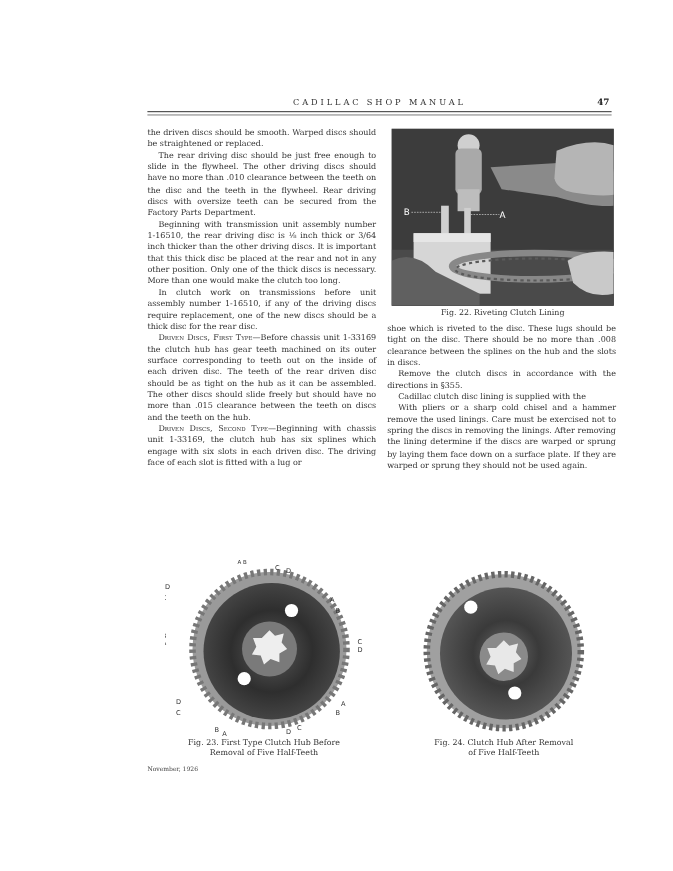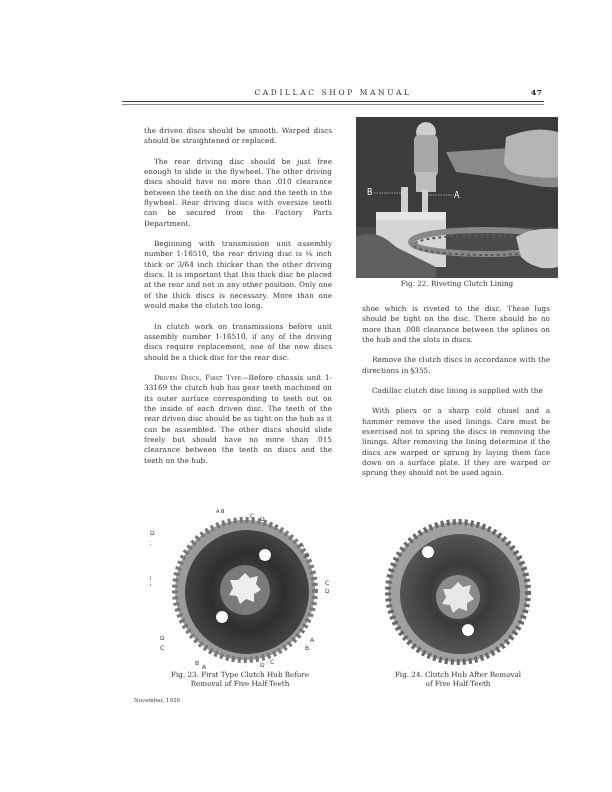--- a/index.html
+++ b/index.html
@@ -1,36 +1,36 @@
 <!DOCTYPE html>
 <html><head>
 <meta charset="utf-8">
 <style>
   html, body { margin: 0; padding: 0; }
   body {
     width: 612px; height: 792px; background: #ffffff; position: relative; overflow: hidden;
     font-family: "DejaVu Serif", "Liberation Serif", serif; color: #2a2a2a;
   }
   .header {
-    position: absolute; left: 122px; top: 88px; width: 422px; height: 20px;
+    position: absolute; left: 134px; top: 88px; width: 422px; height: 20px;
   }
   .header-title {
     position: absolute; left: 0; right: 0; top: 0; text-align: center;
     font-size: 7.5px; letter-spacing: 2.6px; color: #333;
   }
   .page-number {
     position: absolute; right: 2px; top: -1px; font-size: 8px; font-weight: bold; color: #222;
   }
   .rule1 { position: absolute; left: 0; right: 0; top: 13px; height: 1.3px; background: #444; }
   .rule2 { position: absolute; left: 0; right: 0; top: 16px; height: 0.7px; background: #888; }
 
   .col {
     position: absolute; width: 208px; font-size: 7.3px; line-height: 10.35px; text-align: justify; color: #333;
   }
-  .col p { margin: 10px; text-indent: 10px; }
+  .col p { margin: 0; text-indent: 10px; }
   .col p.noindent { text-indent: 0; }
   .sc { font-variant: small-caps; }
   .section-heading { margin: 8px 0 2px 0; font-size: 7.6px; text-indent: 0 !important; }
   .section-heading .num { font-weight: bold; }
   .section-heading .title { font-weight: bold; font-style: italic; }
 
   .fig { position: absolute; }
   .caption {
     position: absolute; font-size: 7.2px; line-height: 8.5px; text-align: center; color: #333;
   }
@@ -52,20 +52,21 @@
   <div class="rule1"></div>
   <div class="rule2"></div>
 </div>
 
 <div class="col" style="left:134px; top:116px;">
   <p class="noindent">the driven discs should be smooth. Warped discs should be straightened or replaced.</p>
   <p>The rear driving disc should be just free enough to slide in the flywheel. The other driving discs should have no more than .010 clearance between the teeth on the disc and the teeth in the flywheel. Rear driving discs with oversize teeth can be secured from the Factory Parts Department.</p>
   <p>Beginning with transmission unit assembly number 1-16510, the rear driving disc is ⅛ inch thick or 3/64 inch thicker than the other driving discs. It is important that this thick disc be placed at the rear and not in any other position. Only one of the thick discs is necessary. More than one would make the clutch too long.</p>
   <p>In clutch work on transmissions before unit assembly number 1-16510, if any of the driving discs require replacement, one of the new discs should be a thick disc for the rear disc.</p>
   <p><span class="sc">Driven Discs, First Type</span><span>—Before chassis unit 1-33169 the clutch hub has gear teeth machined on its outer surface corresponding to teeth out on the inside of each driven disc. The teeth of the rear driven disc should be as tight on the hub as it can be assembled. The other discs should slide freely but should have no more than .015 clearance between the teeth on discs and the teeth on the hub.</span></p>
+  <p><span class="sc">Driven Discs, Second Type</span><span>—Beginning with chassis unit 1-33169, the clutch hub has six splines which engage with six slots in each driven disc. The driving face of each slot is fitted with a lug or</span></p>
 </div>
 
 <div class="photo22">
   <svg width="202" height="161" viewBox="0 0 202 161">
     <rect x="0" y="0" width="202" height="161" fill="#3c3c3c"></rect>
     <rect x="0" y="110" width="202" height="51" fill="#4a4a4a"></rect>
 
     <path d="M90 35 L170 30 Q200 20 202 40 L202 70 Q185 72 150 62 L100 55 Z" fill="#8a8a8a"></path>
     <path d="M150 20 Q180 8 202 15 L202 60 Q190 62 165 58 Q150 55 148 45 Z" fill="#b5b5b5"></path>
 

